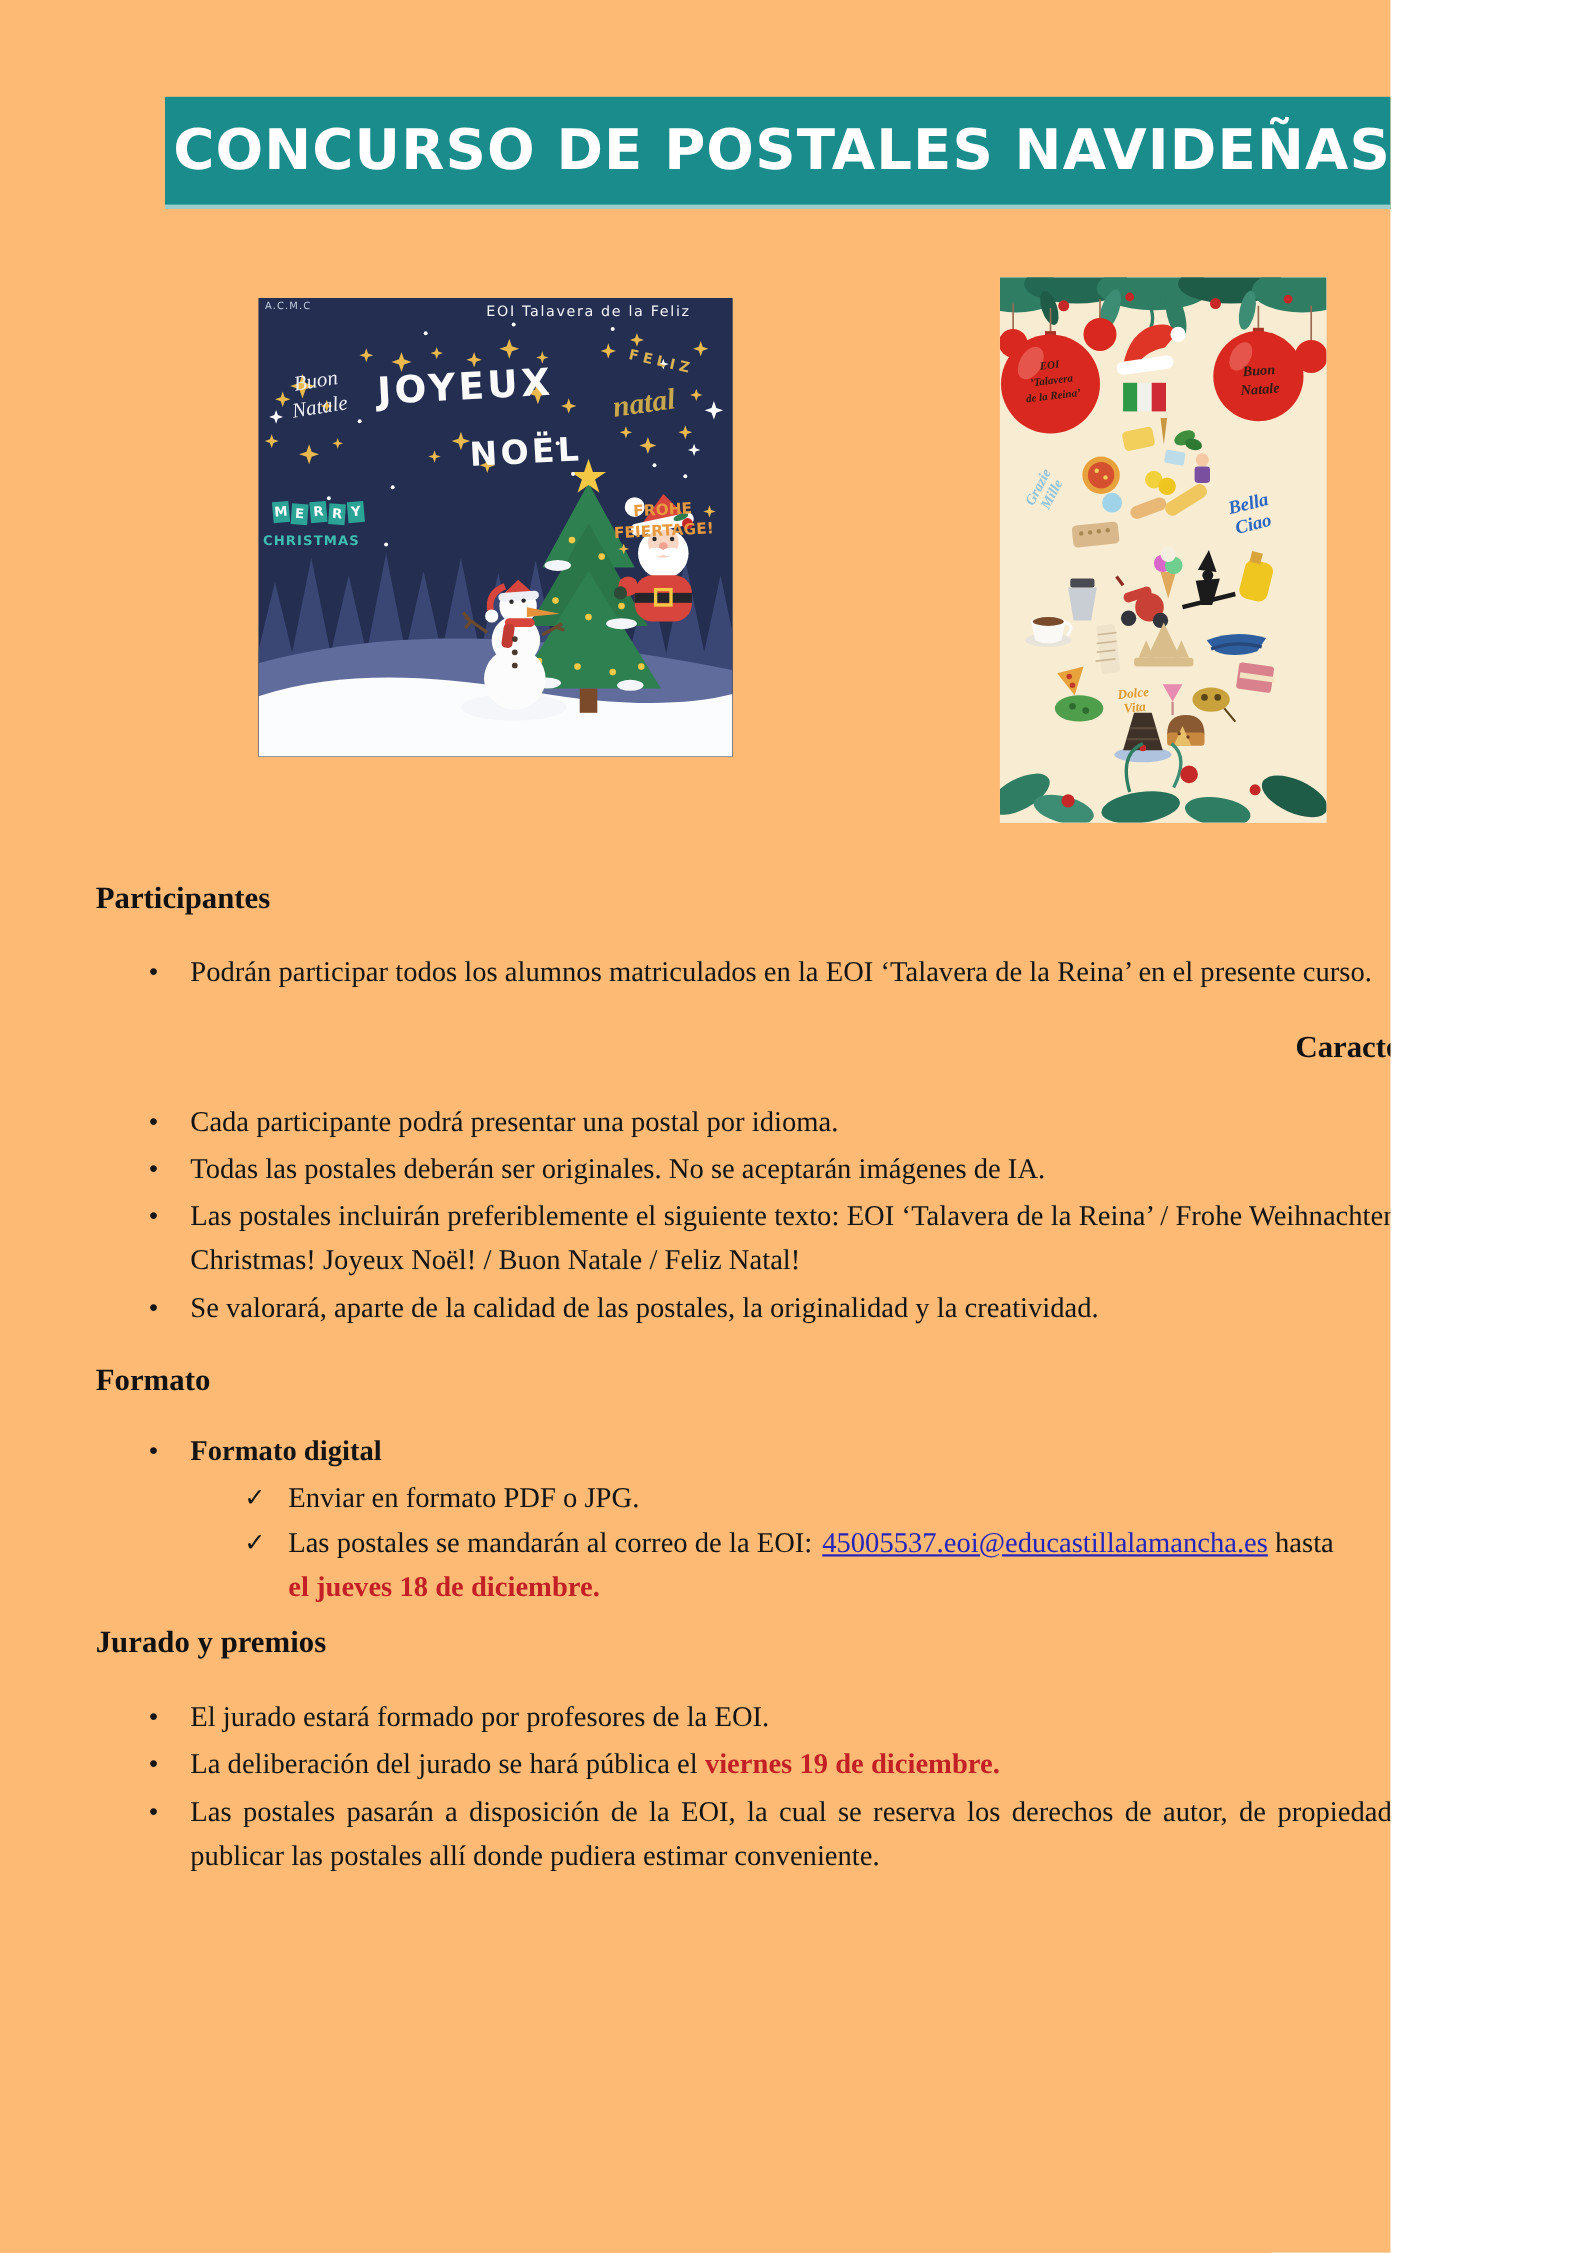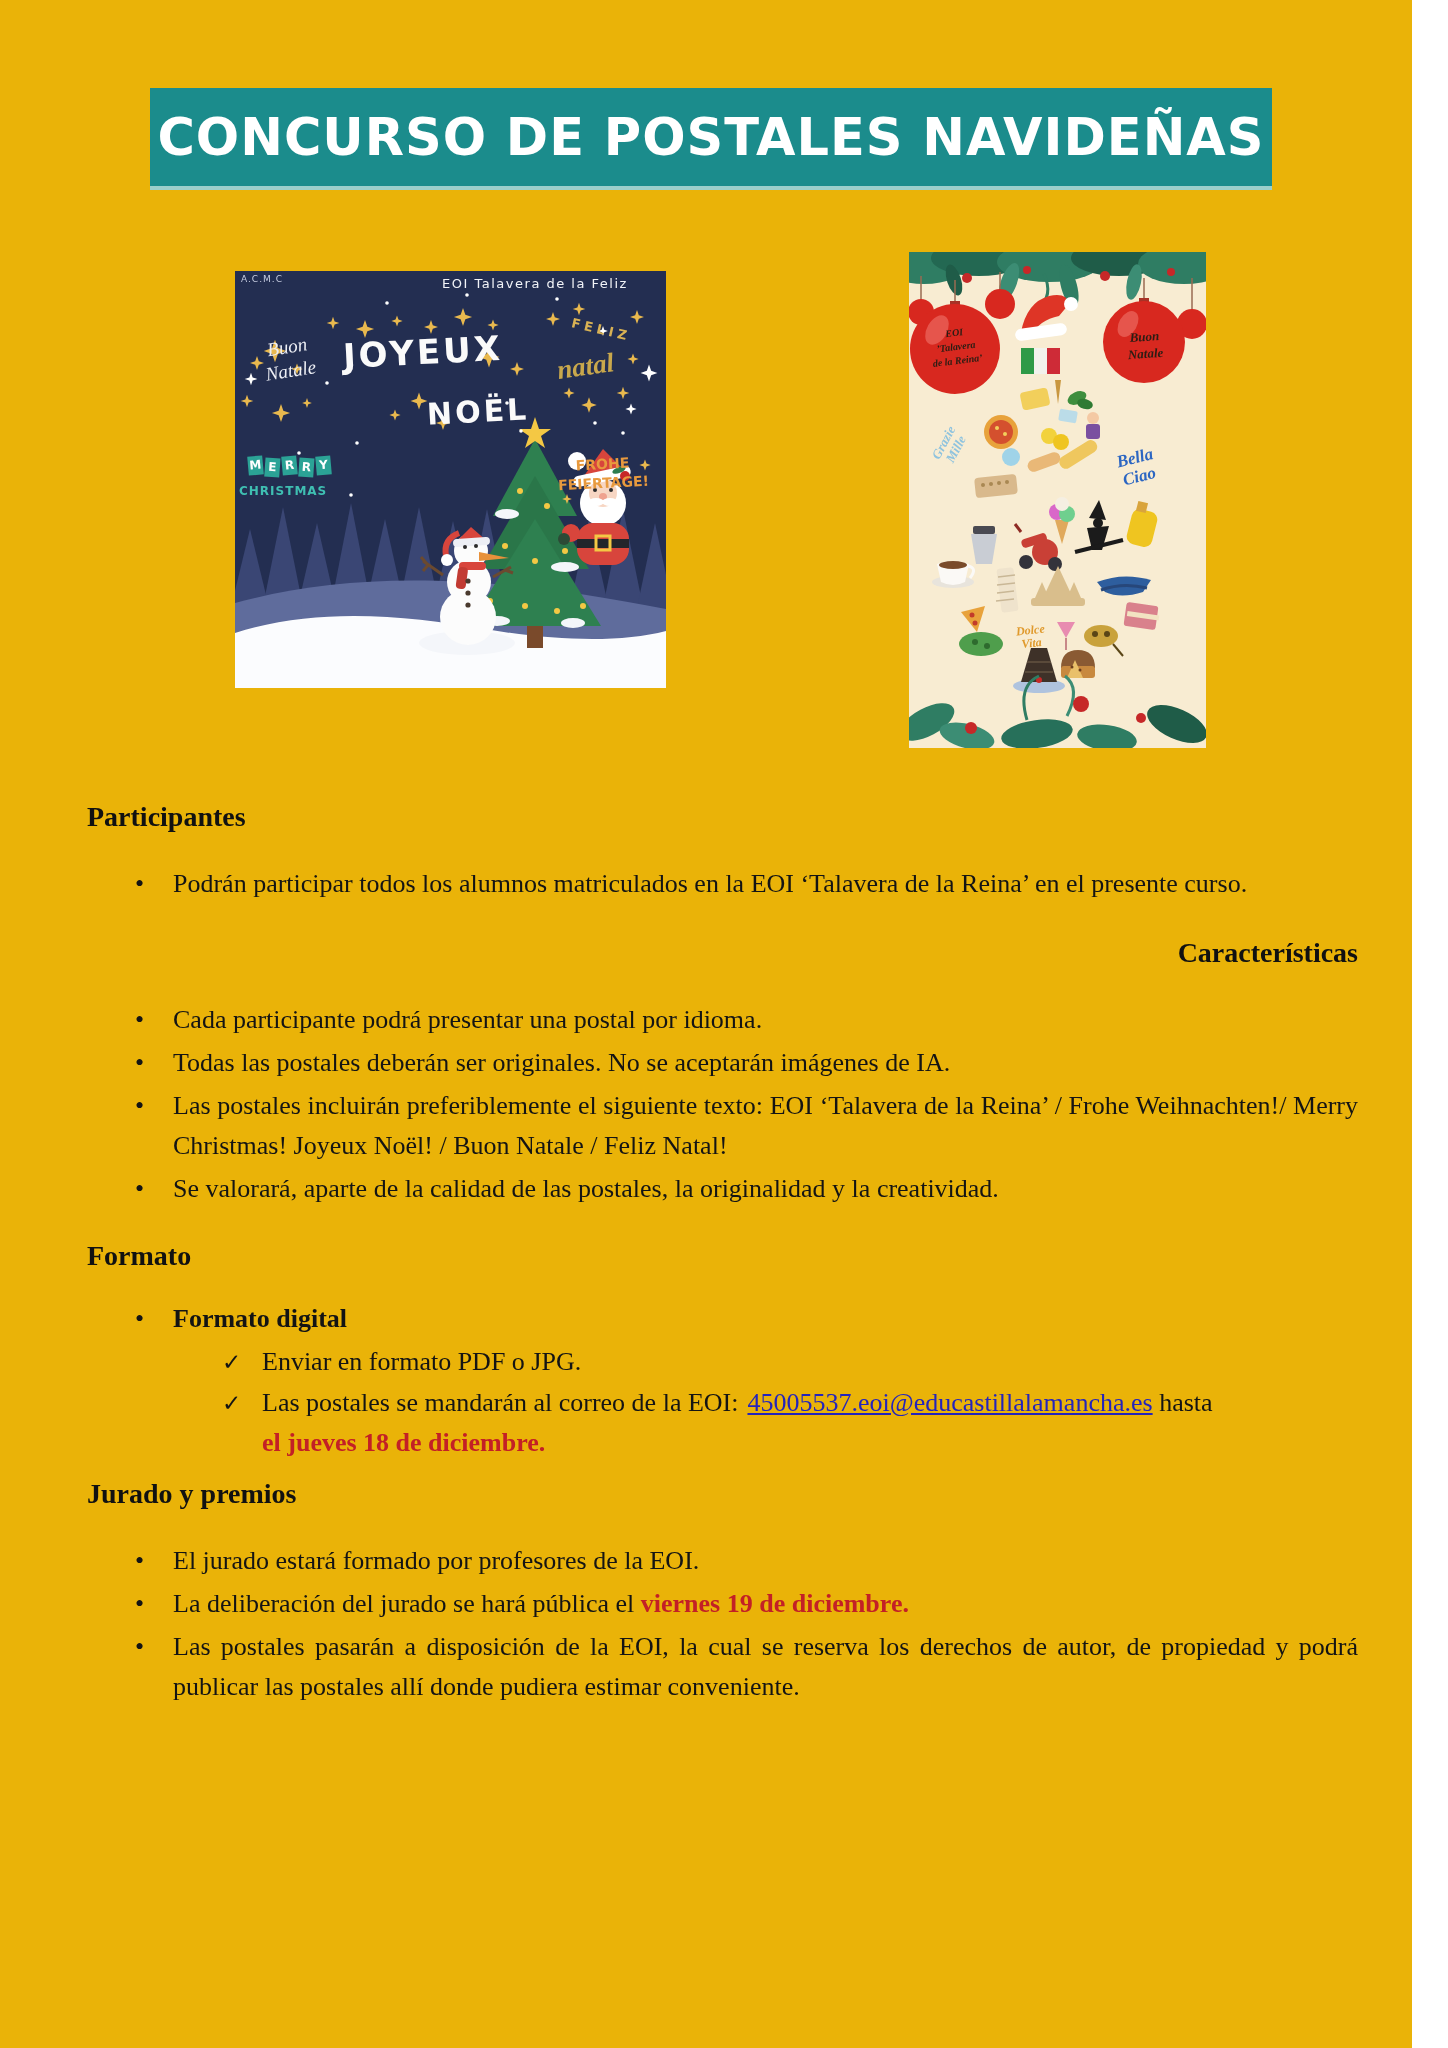--- a/index.html
+++ b/index.html
@@ -1,16 +1,16 @@
 <!DOCTYPE html>
 <html><head>
 <meta charset="utf-8">
 <style>
   html,body{margin:0;padding:0;background:#ffffff;}
-  .page{position:relative;width:1412px;height:2048px;background:#eab308;overflow:hidden;
+  .page{position:relative;width:1264px;height:2048px;background:#fdba74;overflow:hidden;
         font-family:"Liberation Serif",serif;color:#141414;}
 
   
   .banner{position:absolute;left:150px;top:88px;width:1122px;height:98px;background:#1B8C8C;
           border-bottom:4px solid #9CCFCB;display:flex;align-items:center;justify-content:center;}
   .banner-title{font-family:"DejaVu Sans",sans-serif;font-weight:800;font-size:51px;
           letter-spacing:1px;color:#ffffff;white-space:nowrap;}
 
   
   .card{position:absolute;overflow:hidden;margin-left:32px;}

